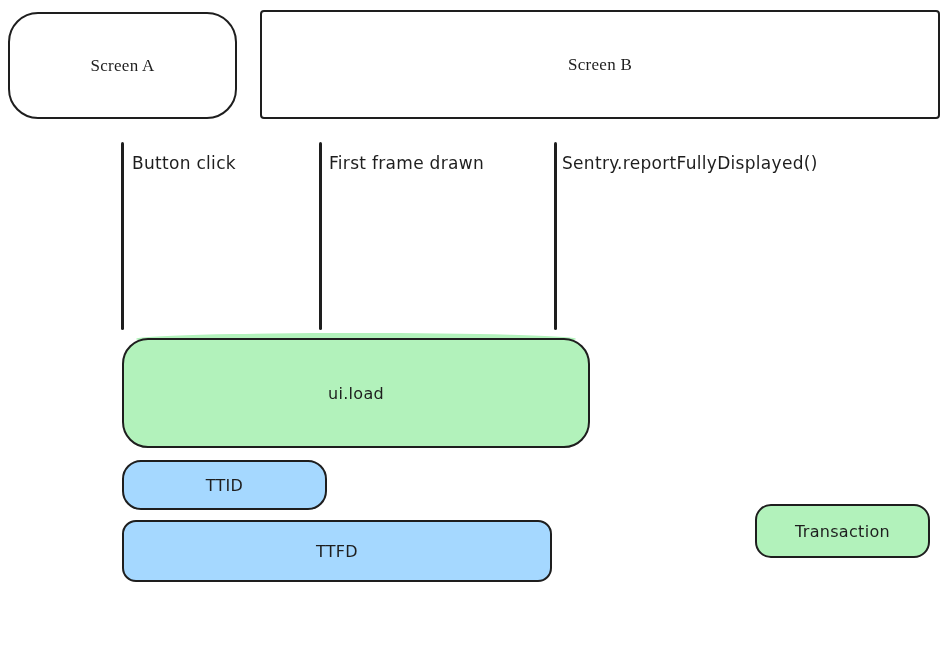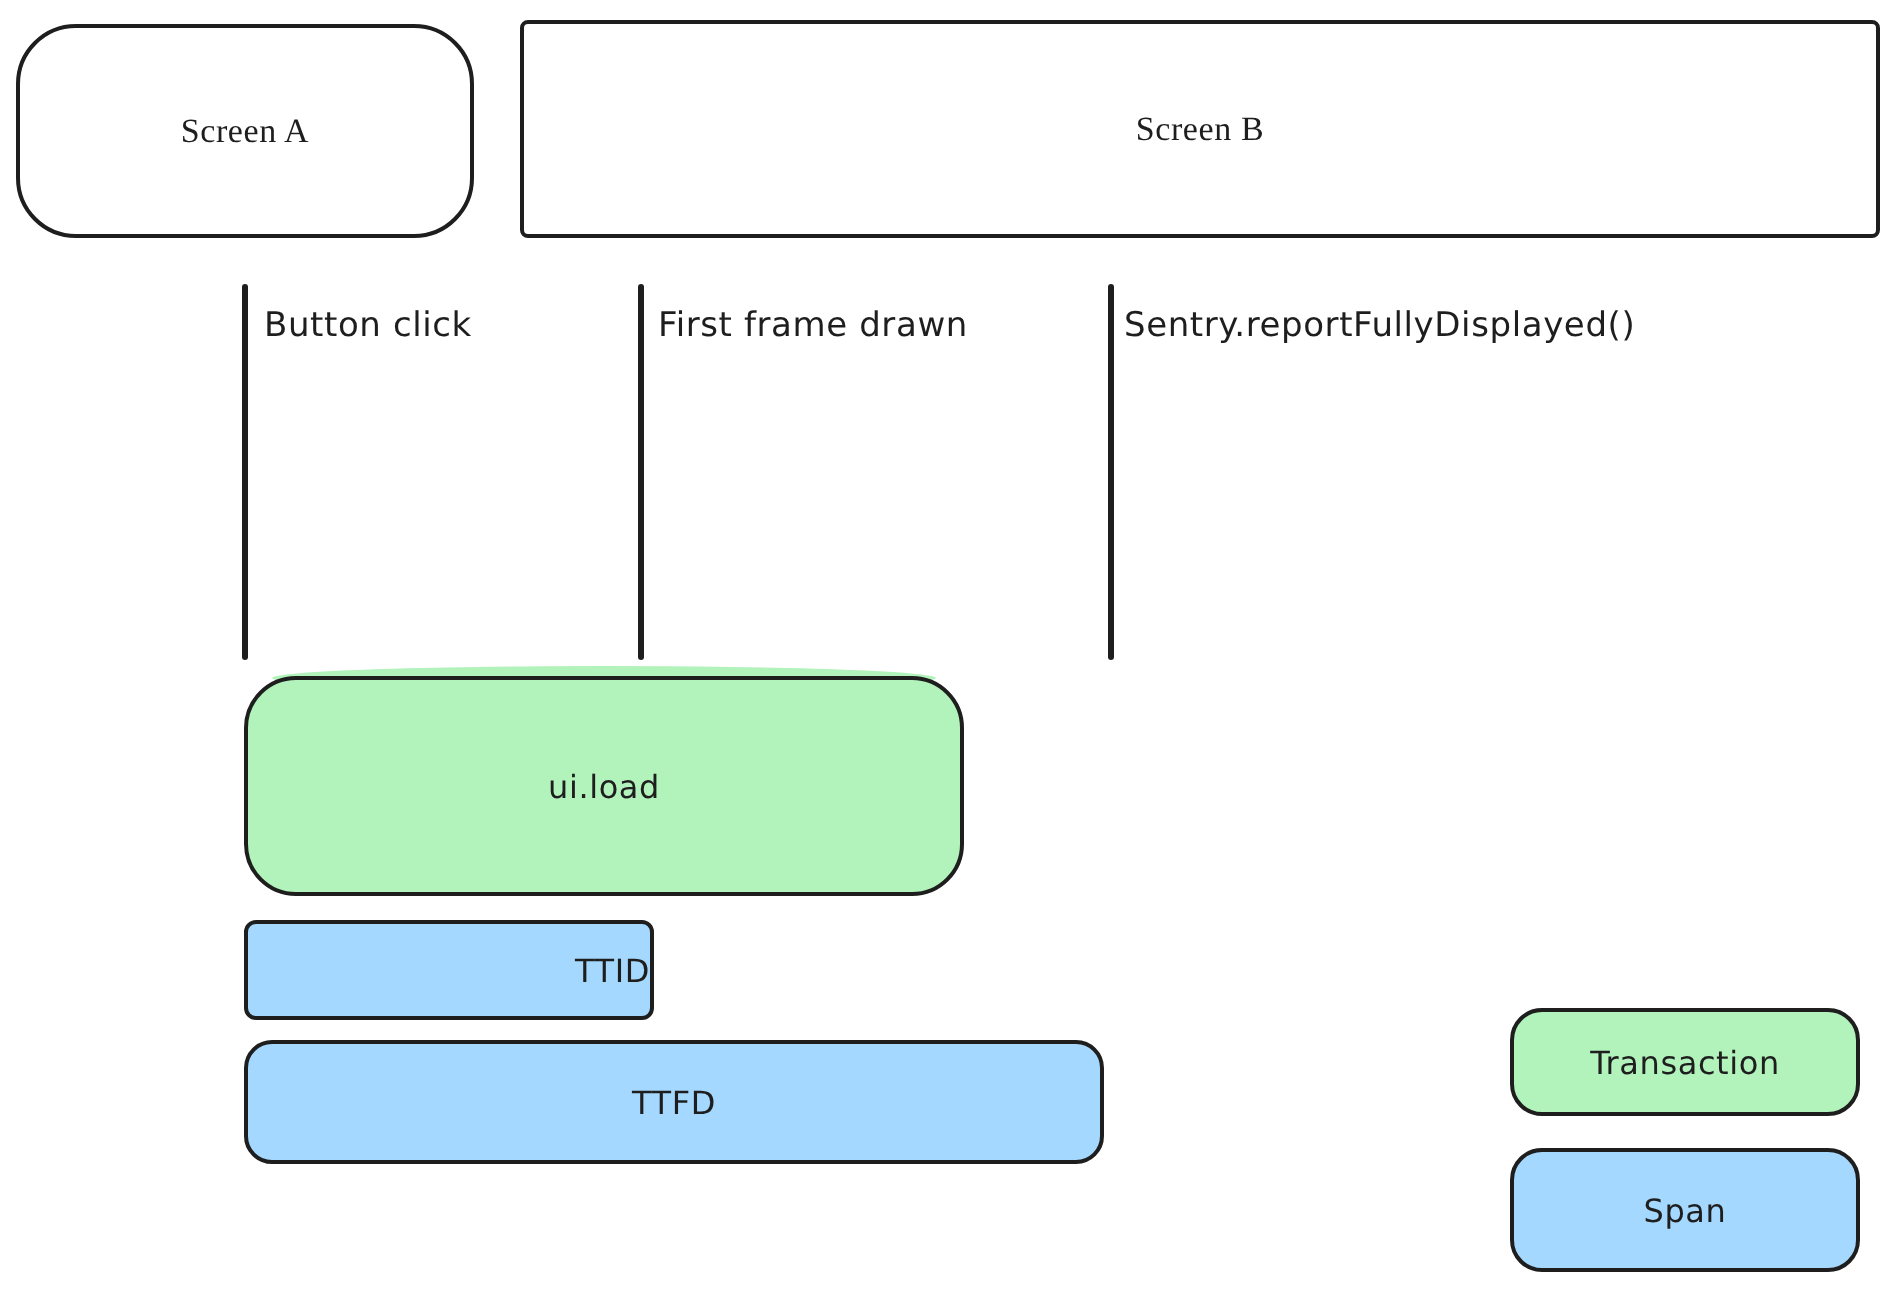--- a/index.html
+++ b/index.html
@@ -62,33 +62,33 @@
     display: flex;
     align-items: center;
     justify-content: center;
     font-size: 16px;
     letter-spacing: 0.3px;
   }
   .fill-transaction { background: #b2f2bb; }
   .fill-span        { background: #a5d8ff; }
 
   .uiload {
-    left: 122px; top: 338px; width: 360px; height: 110px; border-radius: 26px;
+    left: 122px; top: 338px; width: 468px; height: 110px; border-radius: 26px;
   }
   
   .uiload::before {
     content: "";
     position: absolute;
     left: 12px; right: 12px; top: -7px;
     height: 12px;
     background: #b2f2bb;
     border-radius: 50%;
     z-index: -1;
   }
-  .ttid { left: 122px; top: 460px; width: 205px; height: 50px; border-radius: 6px; justify-content: flex-end; }
+  .ttid { left: 122px; top: 460px; width: 205px; height: 50px; border-radius: 19px; }
   .ttfd { left: 122px; top: 520px; width: 430px; height: 62px; border-radius: 14px; }
 
   
   .legend-transaction { left: 755px; top: 504px; width: 175px; height: 54px; border-radius: 16px; font-size: 16px; }
   .legend-span        { left: 755px; top: 574px; width: 175px; height: 62px; border-radius: 16px; font-size: 16px; }
 </style>
 </head>
 <body>
 
 <div class="canvas">
@@ -114,17 +114,14 @@
   <div class="bar fill-span ttid">
     <span>TTID</span>
   </div>
   <div class="bar fill-span ttfd">
     <span>TTFD</span>
   </div>
 
   <div class="bar fill-transaction legend-transaction">
     <span>Transaction</span>
   </div>
-  <div class="bar fill-span legend-span">
-    <span>Span</span>
-  </div>
 
 </div>
 
 </body></html>

